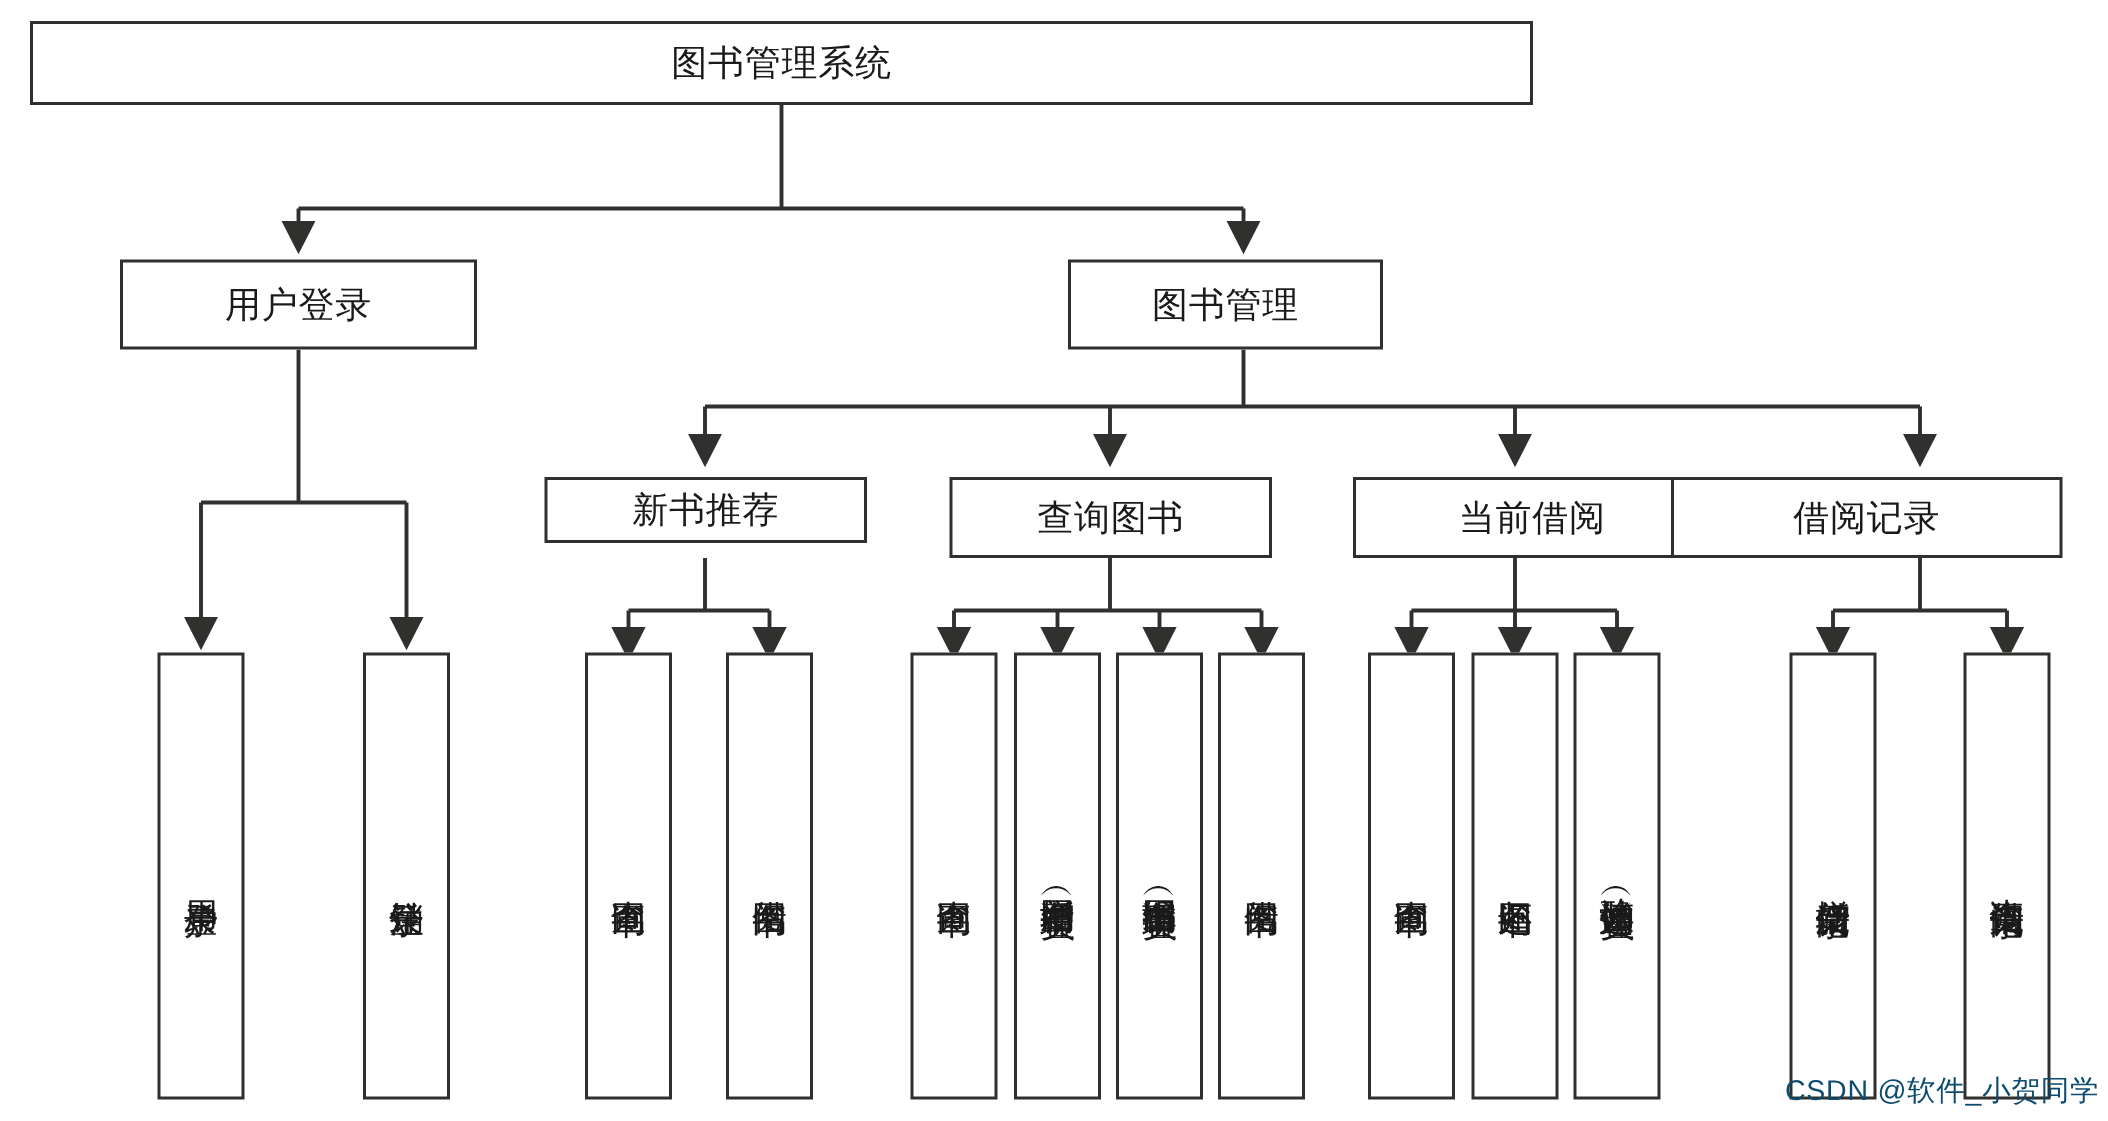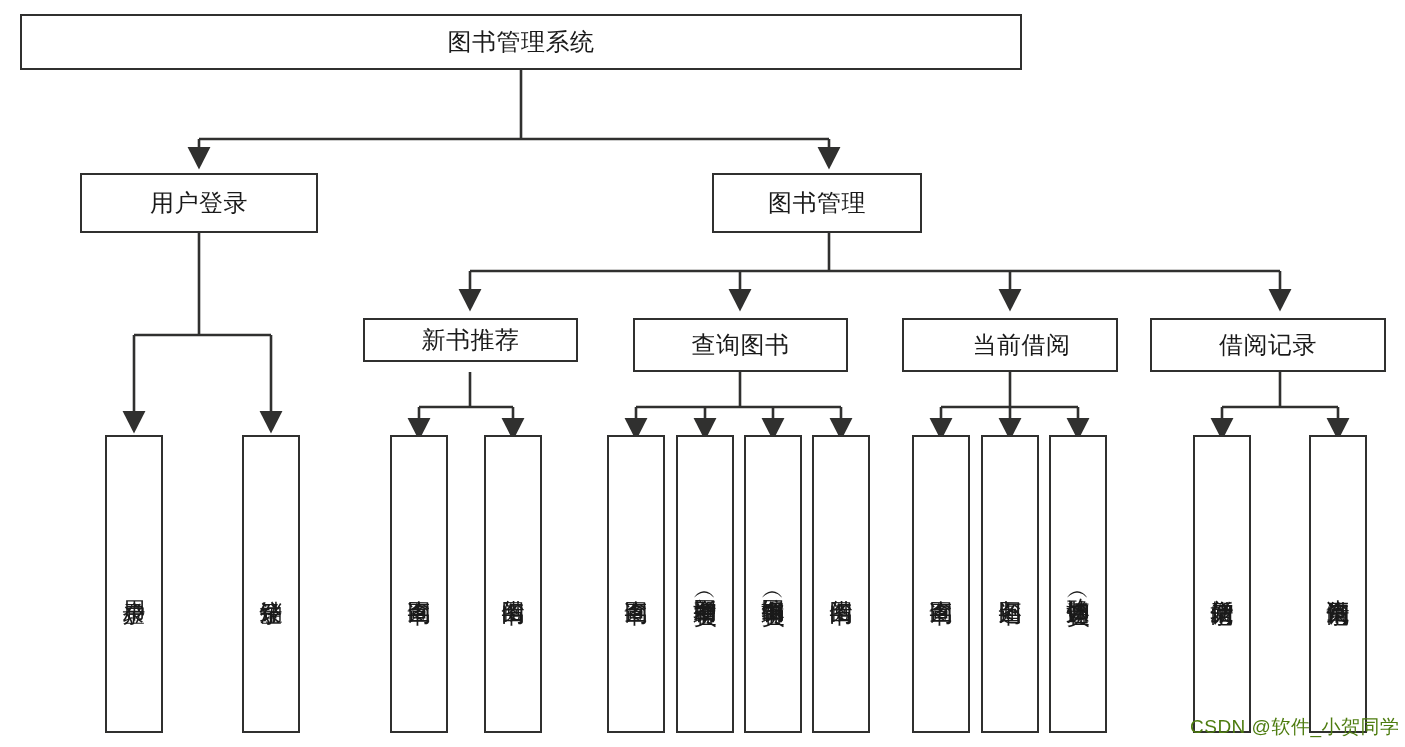--- a/index.html
+++ b/index.html
@@ -52,21 +52,21 @@
     display: block;
     white-space: nowrap;
   }
   .node.vert .label {
     writing-mode: vertical-rl;
     text-orientation: upright;
   }
   .watermark {
     position: absolute;
     font-size: 19px;
-    color: #4d7c0f;
+    color: #0c4a6e;
     white-space: nowrap;
     letter-spacing: 0.5px;
     user-select: none;
   }
 </style>
 </head>
 <body>
 
 <div id="canvas">
 
@@ -134,21 +134,21 @@
 
   <div class="node horiz" style="left:363px; top:318px; width:215px; height:44px;">
     <span class="label">新书推荐</span>
   </div>
   <div class="node horiz" style="left:633px; top:318px; width:215px; height:54px;">
     <span class="label">查询图书</span>
   </div>
   <div class="node horiz" style="left:902px; top:318px; width:216px; height:54px;padding-left:23px;">
     <span class="label">当前借阅</span>
   </div>
-  <div class="node horiz" style="left:1114px; top:318px; width:236px; height:54px;margin-left:36px;">
+  <div class="node horiz" style="left:1114px; top:318px; width:261px; height:54px;">
     <span class="label">借阅记录</span>
   </div>
 
   <div class="node vert" style="left:105px; top:435px; width:58px; height:298px;">
     <span class="label">用户登录</span>
   </div>
   <div class="node vert" style="left:242px; top:435px; width:58px; height:298px;">
     <span class="label">注销登录</span>
   </div>
 

